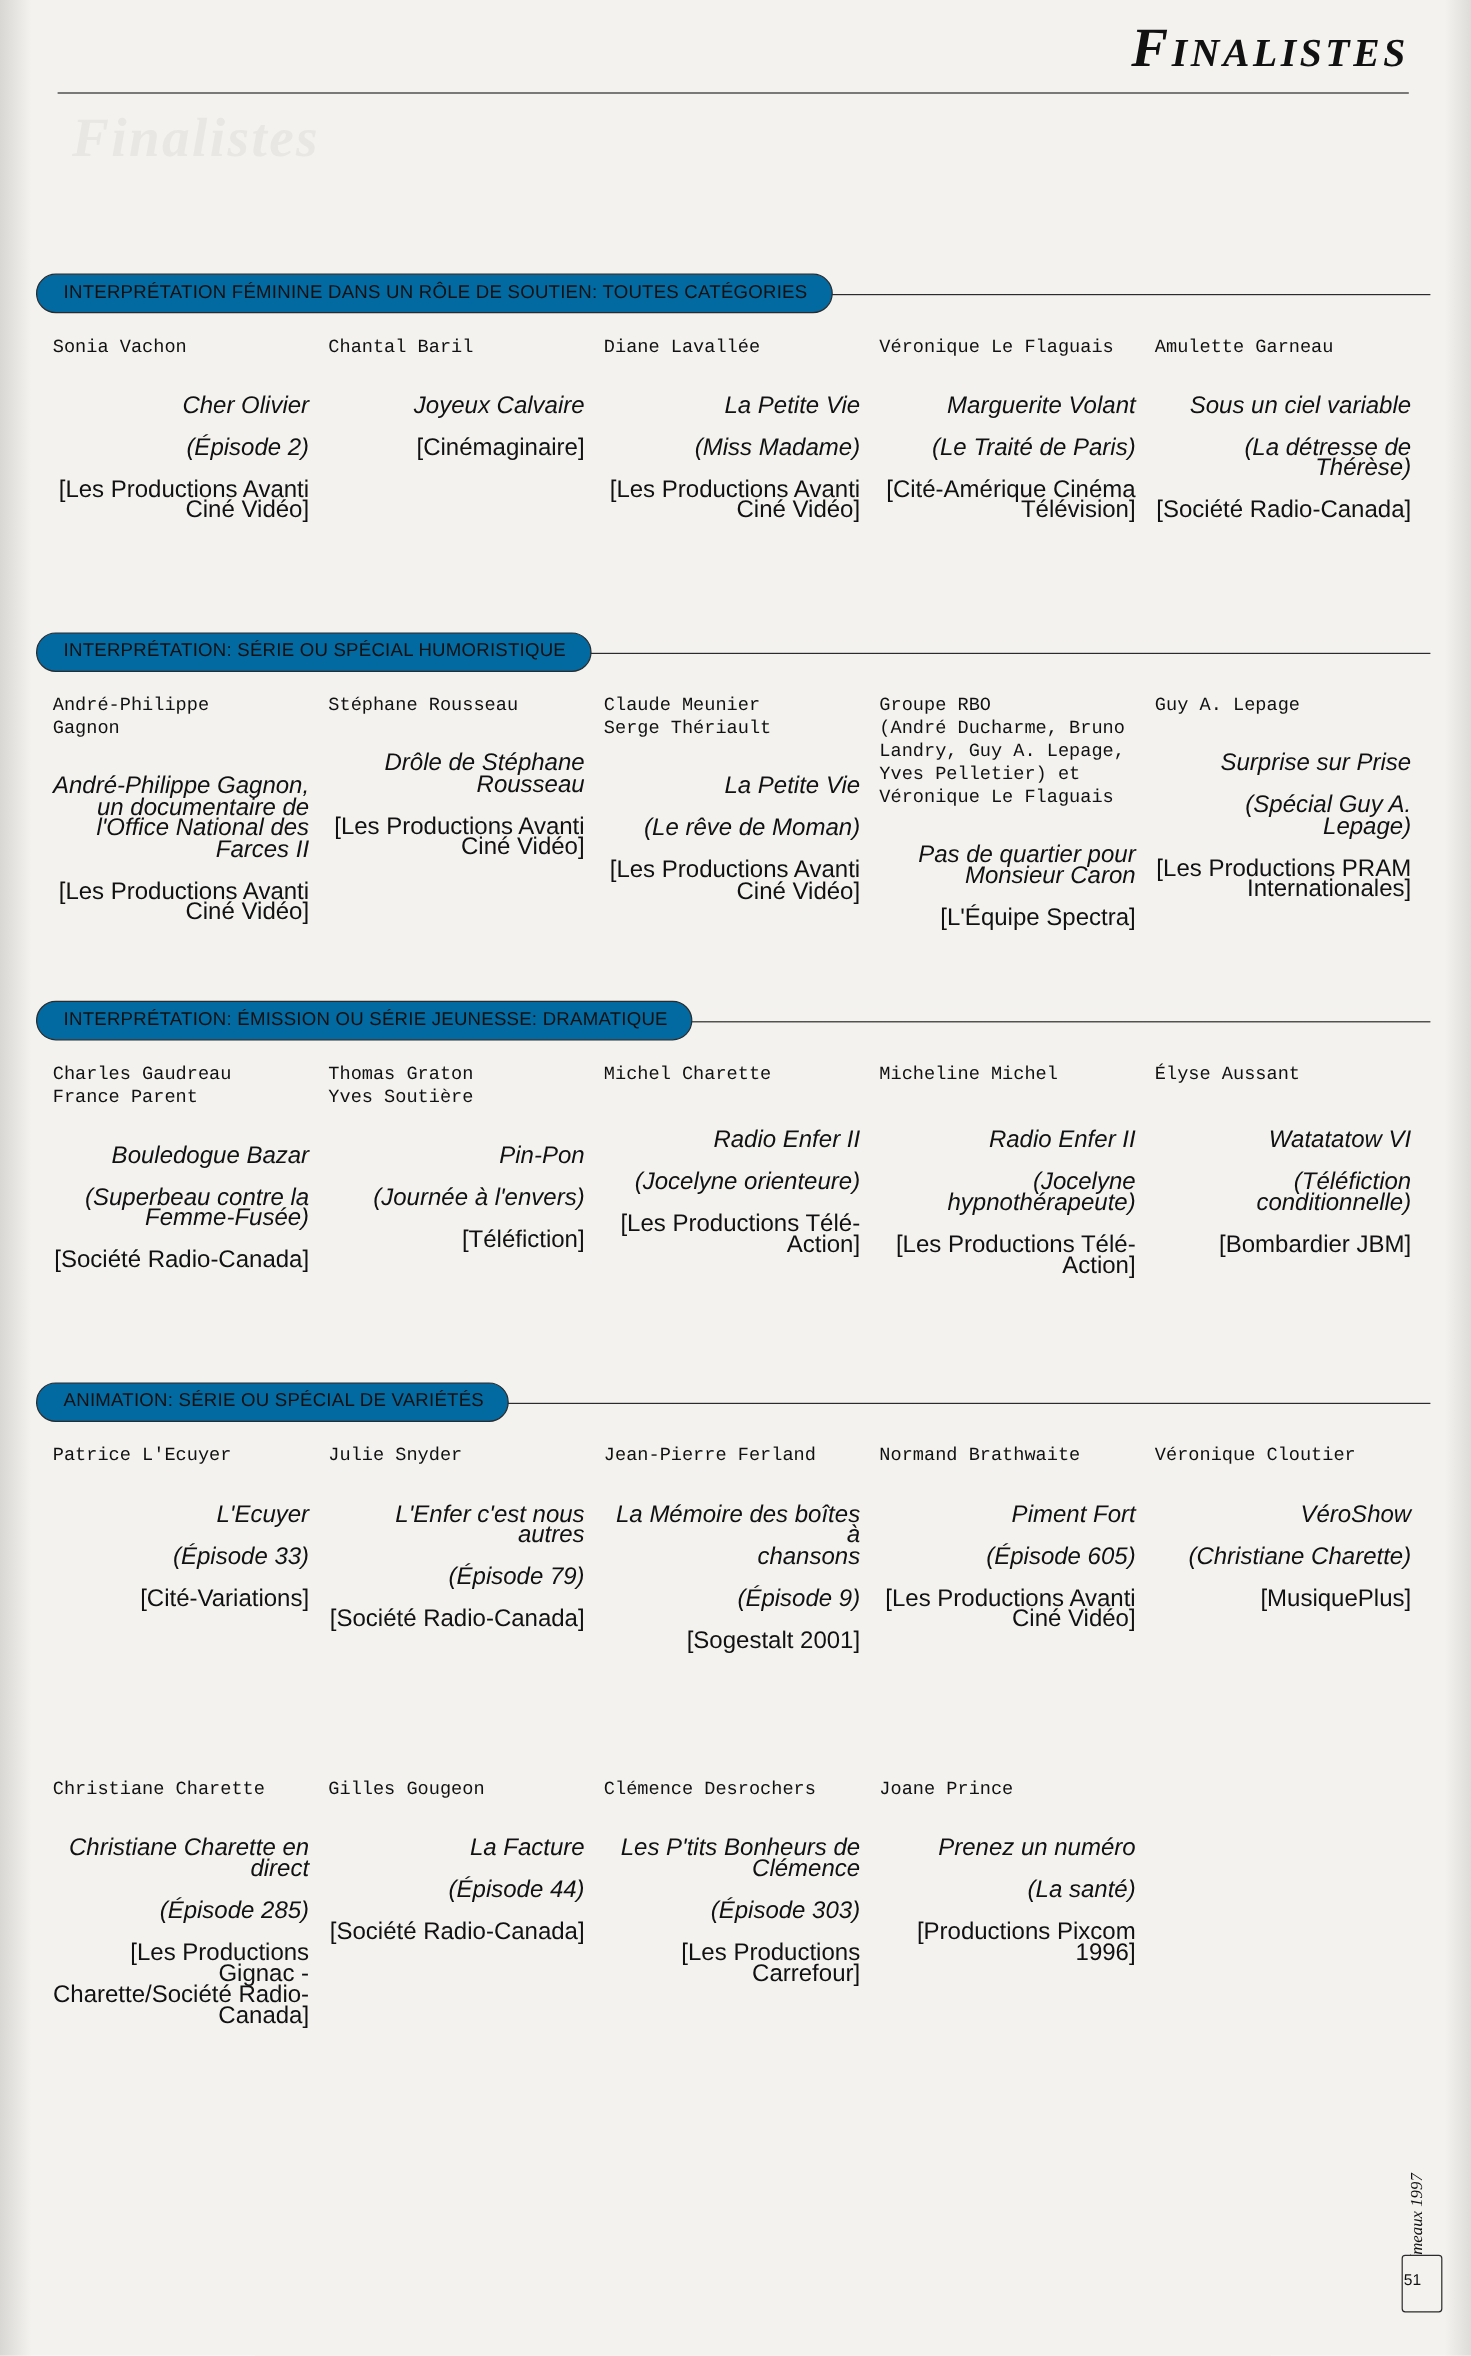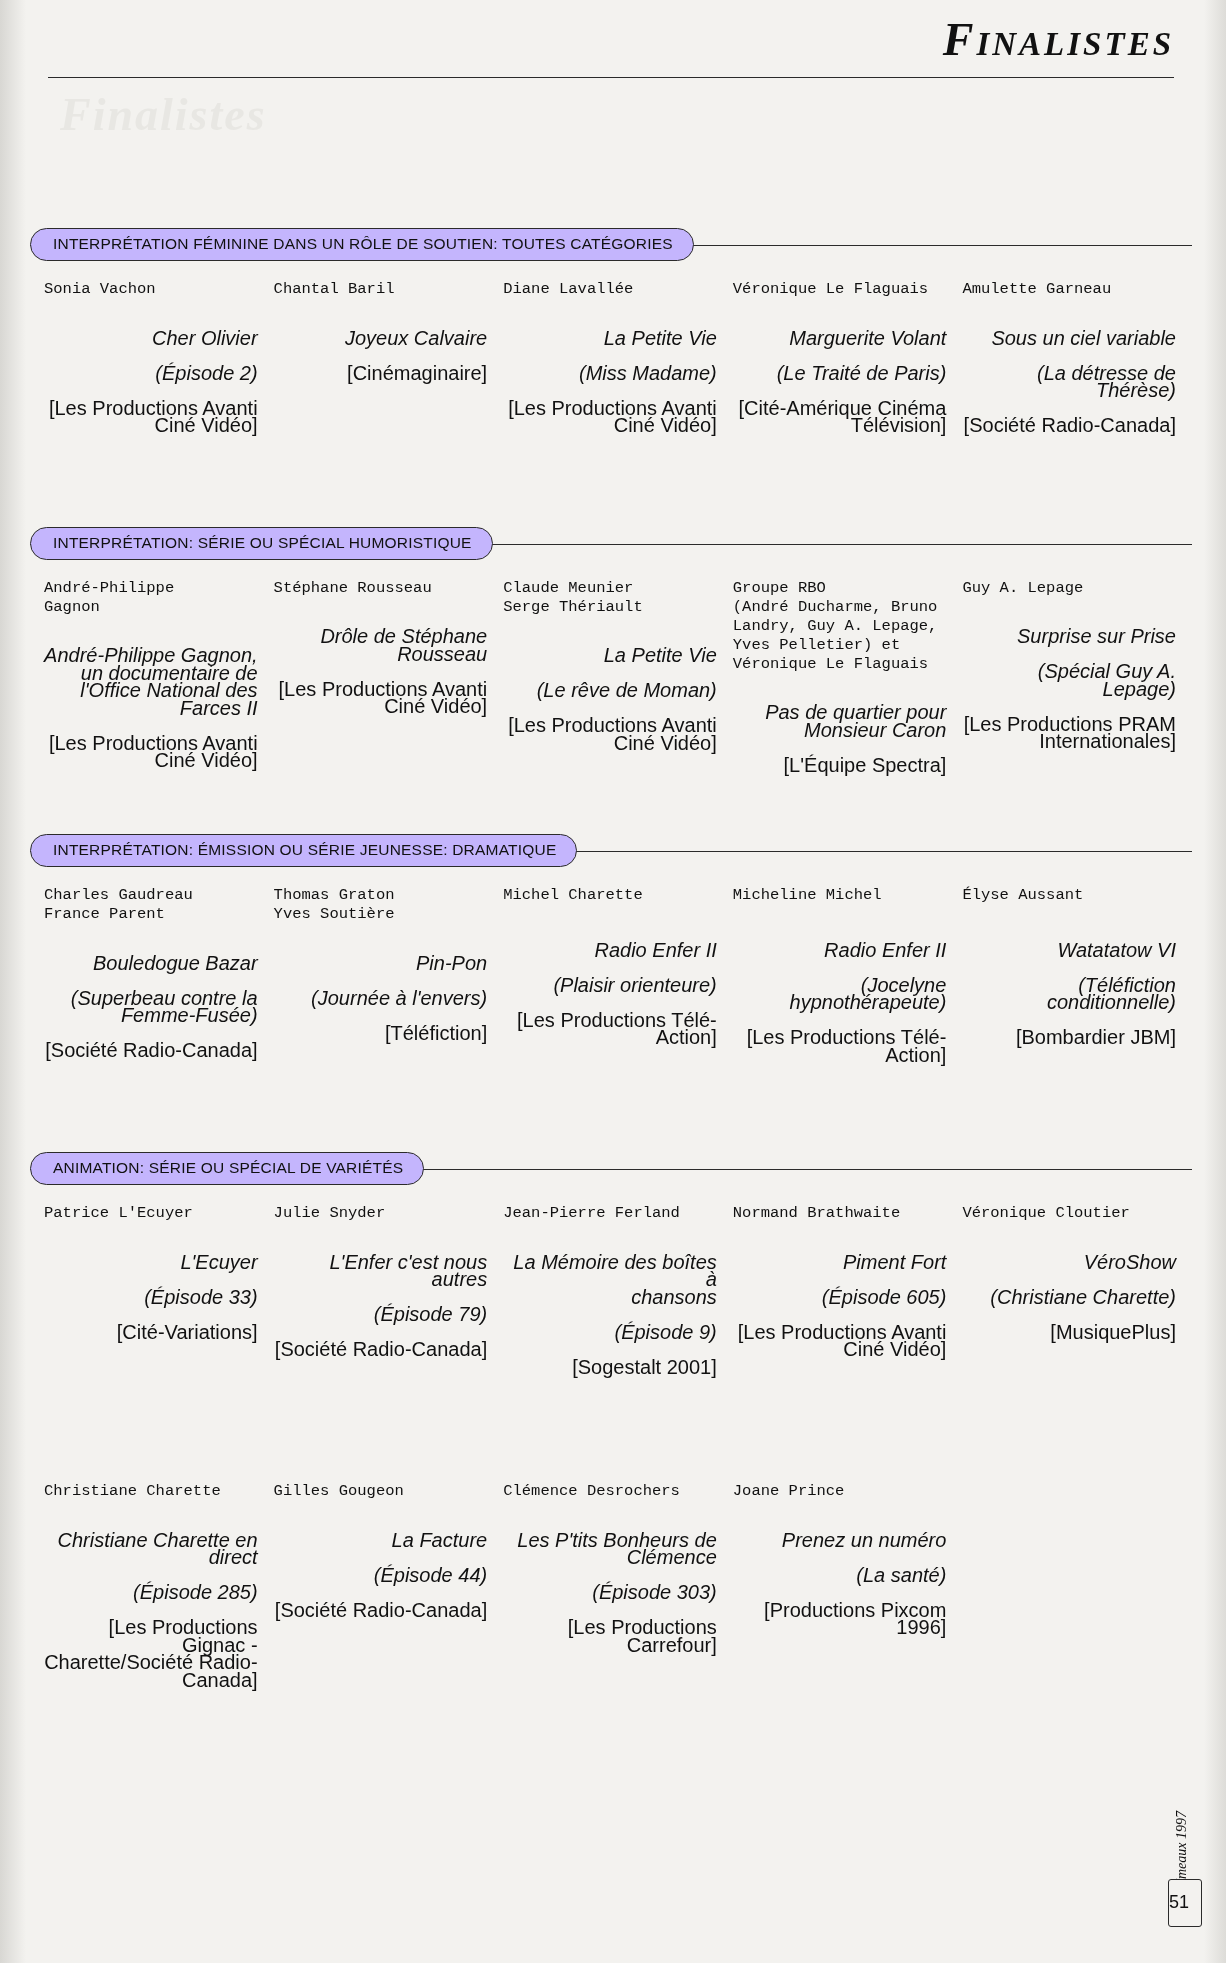--- a/index.html
+++ b/index.html
@@ -101,21 +101,21 @@
   .section-head .rule {
     position: absolute;
     left: 0;
     right: 0;
     top: 17px;
     border-top: 1px solid #2b2b2b;
   }
   .tag {
     position: relative;
     display: inline-block;
-    background: #c4b5fd;
+    background: #0369a1;
     border: 1px solid #2b2b2b;
     border-radius: 17px;
     padding: 6px 20px 7px 22px;
     font-size: 15.5px;
     letter-spacing: 0.2px;
     white-space: nowrap;
     color: #111;
     z-index: 2;
   }
   .cols {
@@ -172,21 +172,21 @@
     height: 46px;
     border: 1px solid #2b2b2b;
     border-radius: 3px;
     background: #f3f2ef;
   }
   .page-num span {
     position: absolute;
     left: 0; right: 16px;
     top: 12px;
     text-align: center;
-    font-size: 18px;
+    font-size: 13px;
     color: #111;
   }
 </style>
 </head>
 <body>
 
 <div class="page">
 
   <div class="header">
     <div class="header-title">
@@ -337,21 +337,21 @@
           <div class="credit credit-block">
             <span class="it">Pin-Pon</span><br>
             <span class="it">(Journée à l'envers)</span><br>
             <span>[Téléfiction]</span>
           </div>
         </div>
         <div class="col">
           <div class="name">Michel Charette</div>
           <div class="credit credit-block" style="margin-top:19px">
             <span class="it">Radio Enfer II</span><br>
-            <span class="it">(Plaisir orienteure)</span><br>
+            <span class="it">(Jocelyne orienteure)</span><br>
             <span>[Les Productions Télé-Action]</span>
           </div>
         </div>
         <div class="col">
           <div class="name">Micheline Michel</div>
           <div class="credit credit-block" style="margin-top:19px">
             <span class="it">Radio Enfer II</span><br>
             <span class="it">(Jocelyne hypnothérapeute)</span><br>
             <span>[Les Productions Télé-Action]</span>
           </div>

